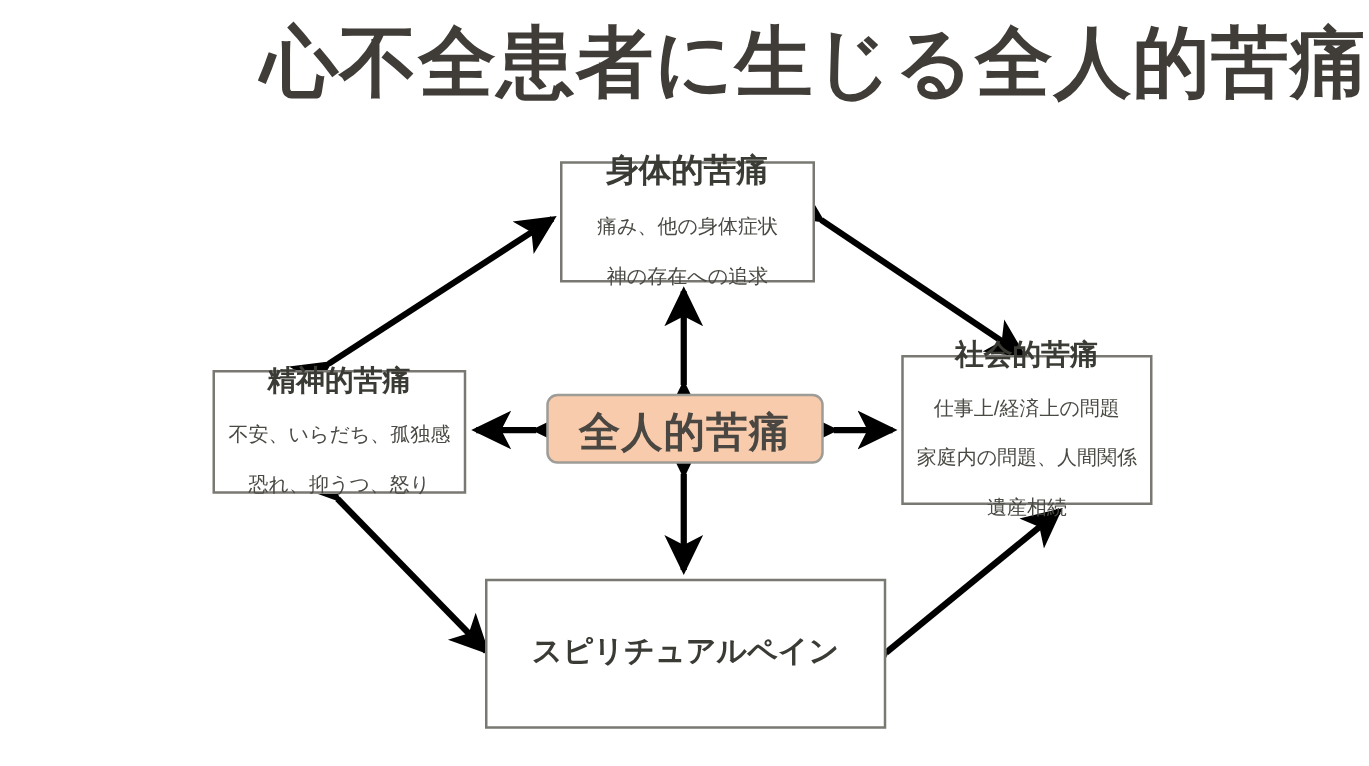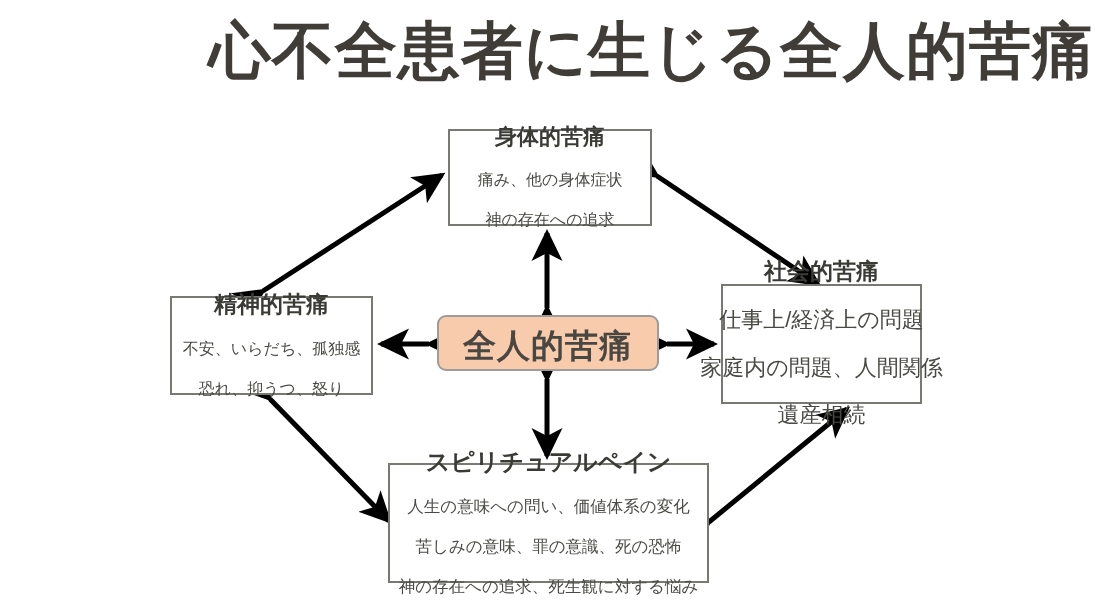--- a/index.html
+++ b/index.html
@@ -67,36 +67,36 @@
   .node .node-lines {
     color: #4A4A45;
     line-height: 1.28;
   }
   .node .node-lines div { white-space: nowrap; margin-top: 19px; }
 
   
   #node-physical {
     left: 448px; top: 129px; width: 204px; height: 97px;
   }
-  #node-physical .node-title { font-size: 22px; margin-bottom: 2px; font-family: Liberation Serif, serif; }
+  #node-physical .node-title { font-size: 26px; margin-bottom: 2px; font-family: Liberation Serif, serif; }
   #node-physical .node-lines { font-size: 16px; }
 
   
   #node-mental {
     left: 170px; top: 296px; width: 203px; height: 99px;
   }
   #node-mental .node-title { font-size: 23px; margin-bottom: 3px; }
   #node-mental .node-lines { font-size: 16px; }
 
   
   #node-social {
     left: 721px; top: 284px; width: 201px; height: 120px;
   }
   #node-social .node-title { font-size: 23px; margin-bottom: 3px; }
-  #node-social .node-lines { font-size: 22px; }
+  #node-social .node-lines { font-size: 16px; }
 
   
   #node-spiritual {
     left: 388px; top: 463px; width: 321px; height: 120px; text-align: center;
   }
   #node-spiritual .node-title { font-size: 24px; margin-bottom: 2px; }
   #node-spiritual .node-lines { font-size: 16.5px; }
 
   
   #node-total {
@@ -173,24 +173,19 @@
     <div class="node-title">社会的苦痛</div>
     <div class="node-lines">
       <div>仕事上/経済上の問題</div>
       <div>家庭内の問題、人間関係</div>
       <div>遺産相続</div>
     </div>
   </div>
 
   <div class="node" id="node-spiritual">
     <div class="node-title">スピリチュアルペイン</div>
-    <div class="node-lines">
-      <div>人生の意味への問い、価値体系の変化</div>
-      <div>苦しみの意味、罪の意識、死の恐怖</div>
-      <div>神の存在への追求、死生観に対する悩み</div>
-    </div>
   </div>
 
   <div id="node-total">
     <span class="center-label">全人的苦痛</span>
   </div>
 
 </div>
 
 </body></html>

